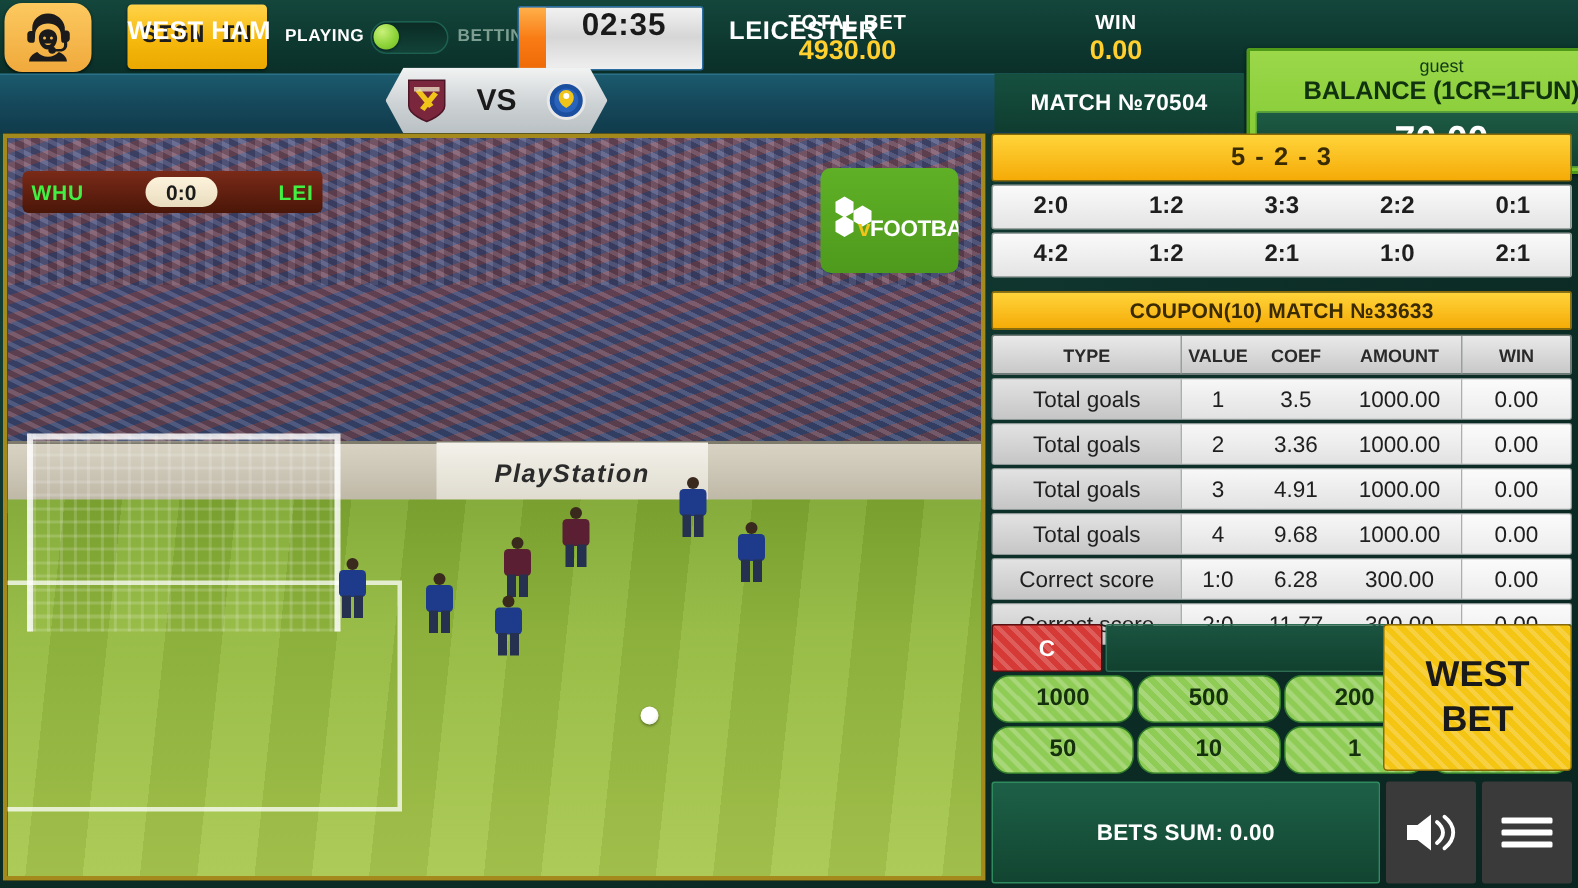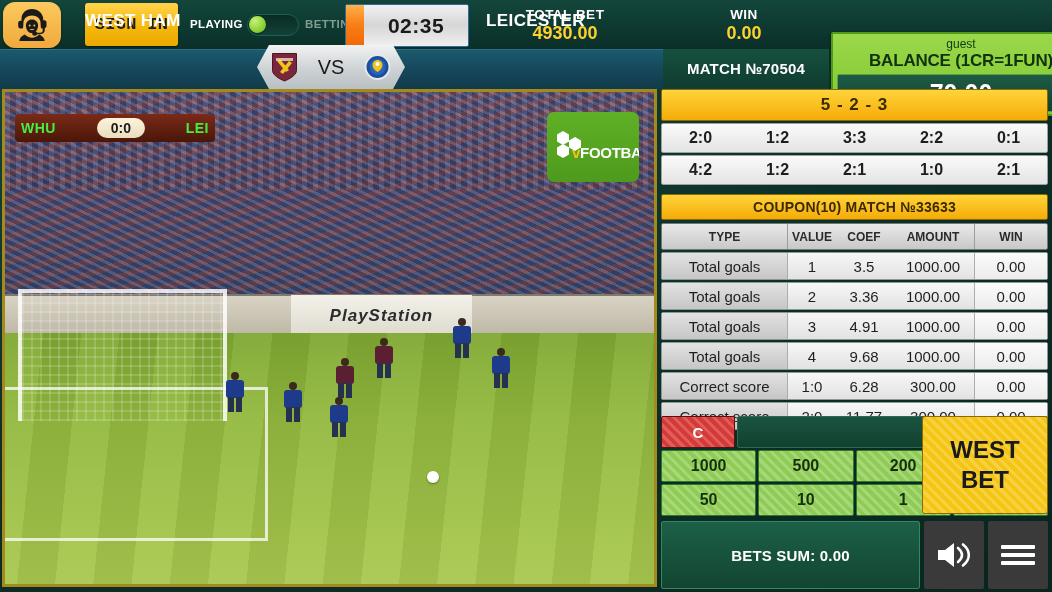--- a/index.html
+++ b/index.html
@@ -48,21 +48,21 @@
     box-shadow:0 1px 2px rgba(0,0,0,.45);
   }
   .betlabel{
     position:absolute;left:305px;top:18px;font-size:11.5px;font-weight:bold;
     color:#7e9e92;letter-spacing:.4px;
   }
   .timerwrap{
     position:absolute;left:345px;top:4px;width:122px;height:41px;
     border:1px solid #2a6d9e;border-radius:2px;overflow:hidden;
     background:linear-gradient(180deg,#f2f2f2 0%,#d6d6d6 48%,#efefef 100%);
-    display:flex;align-items:center;
+    display:flex;align-items:flex-start;
   }
   .timerwrap .bar{
     width:18px;height:100%;
     background:linear-gradient(180deg,#ffb04a 0%,#f97c15 50%,#ef6a06 100%);
   }
   .timerwrap .tval{
     flex:1;text-align:center;font-size:21px;font-weight:bold;color:#1a1a1a;
     letter-spacing:.5px;
   }
   .statbox{
@@ -109,21 +109,21 @@
   }
   #team-home{left:85px;}
   #team-away{left:486px;}
   .vsbadge{
     position:absolute;left:257px;top:45px;width:148px;height:44px;
     background:linear-gradient(180deg,#f2f3f3 0%,#cdd2d4 55%,#b9c0c3 100%);
     clip-path:polygon(12px 0,136px 0,148px 22px,136px 44px,12px 44px,0 22px);
     display:flex;align-items:center;justify-content:center;gap:20px;
     box-shadow:0 1px 2px rgba(0,0,0,.4);
   }
-  .vsbadge .vs{font-size:20px;font-weight:normal;color:#1a1a1a;}
+  .vsbadge .vs{font-size:20px;font-weight:bold;color:#1a1a1a;}
   .crest{width:27px;height:30px;display:block;}
   .matchbox{
     position:absolute;left:663px;top:49px;width:166px;height:39px;
     background:linear-gradient(180deg,#16503f 0%,#0f3d30 100%);
     display:flex;align-items:center;justify-content:center;
     font-size:15px;font-weight:bold;color:#ffffff;letter-spacing:.2px;
   }
 
   
   .videoframe{
@@ -278,21 +278,21 @@
     font-size:15px;font-weight:bold;color:#ffffff;
   }
   .amountbox{
     flex:1;margin-left:2px;border:1px solid #2d6b52;border-radius:2px;box-sizing:border-box;
     background:linear-gradient(180deg,#1a5440 0%,#11412f 100%);
     display:flex;align-items:center;justify-content:flex-end;padding-right:12px;
     font-size:21px;font-weight:bold;color:#ffffff;
   }
   .chiprow{display:flex;height:32px;margin-top:2px;gap:2px;}
   .chip{
-    flex:1;border:1px solid #2f7a2a;border-radius:2px;box-sizing:border-box;
+    flex:1;border:1px solid #2f7a2a;border-radius:12px;box-sizing:border-box;
     background-image:repeating-linear-gradient(45deg,rgba(255,255,255,.22) 0 3px,transparent 3px 7px);
     background-color:#8fcc55;
     display:flex;align-items:center;justify-content:center;
     font-size:16px;font-weight:bold;color:#14300d;
   }
   .chip.empty{color:transparent;}
   .makebet{
     position:absolute;left:263px;top:327px;width:126px;height:98px;
     border:1px solid #8a6a08;border-radius:3px;box-sizing:border-box;
     background-image:repeating-linear-gradient(45deg,rgba(255,255,255,.20) 0 3px,transparent 3px 7px);

